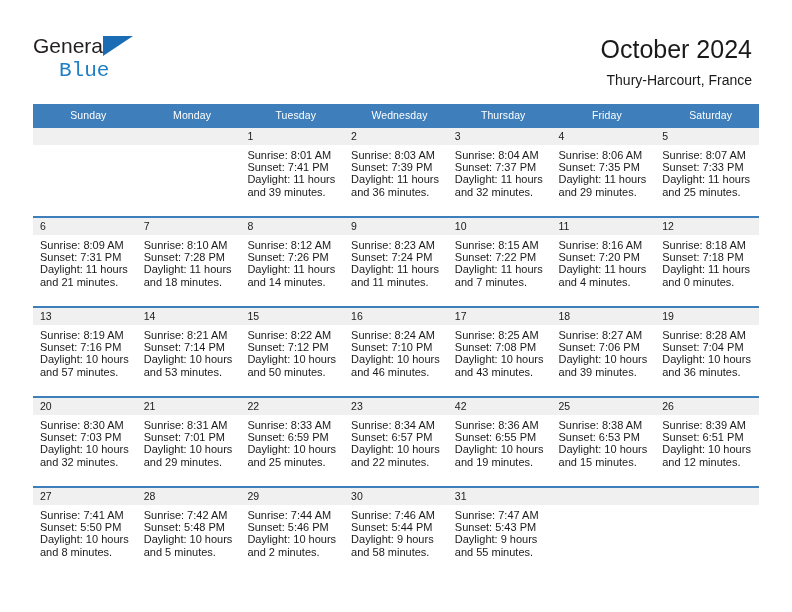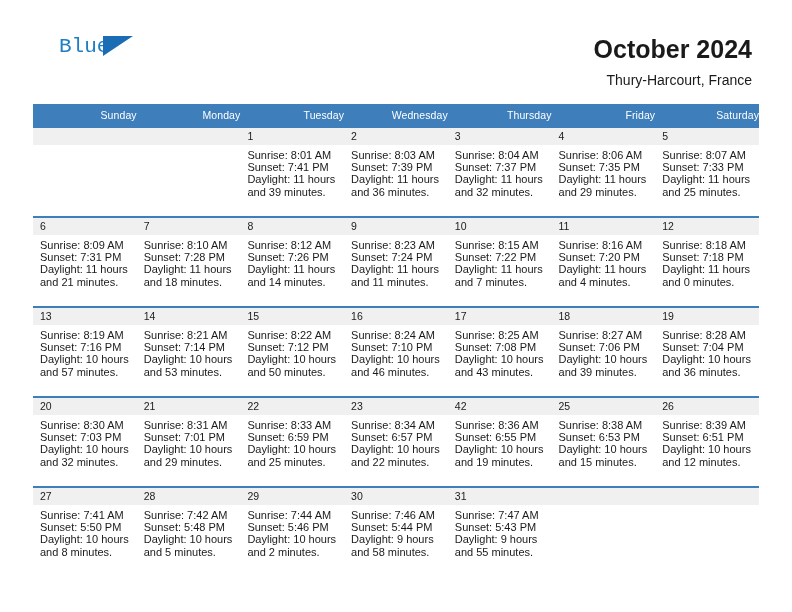--- a/index.html
+++ b/index.html
@@ -64,21 +64,21 @@
   .title-wrap {
     position: absolute;
     right: 40px;
     top: 34px;
     text-align: right;
   }
   .cal-title {
     font-size: 25px;
     line-height: 30px;
     color: #1a1a1a;
-    font-weight: bold;
+    font-weight: normal;
     margin: 0;
   }
   .cal-subtitle {
     font-size: 14px;
     line-height: 20px;
     color: #1a1a1a;
     margin: 6px 0 0 0;
   }
 
   
@@ -90,21 +90,21 @@
     border-collapse: collapse;
     table-layout: fixed;
   }
   .calendar col { width: 103.71px; }
 
   thead th {
     background: #3d7ebb;
     color: #ffffff;
     font-size: 10.5px;
     font-weight: normal;
-    text-align: right;
+    text-align: center;
     padding: 5px 0 5px 7px;
     height: 10px;
     vertical-align: middle;
     letter-spacing: 0.1px;
   }
 
   tbody tr { height: 88px; }
   tbody td {
     vertical-align: top;
     padding: 0;
@@ -137,20 +137,21 @@
   .details .wrap { white-space: normal; }
 </style>
 </head>
 <body>
 
 <div class="page">
 
   <div class="header">
 
     <div class="brand">
+      <span class="brand-top">General</span>
       <span class="brand-tri"></span>
       <span class="brand-bottom">Blue</span>
     </div>
 
     <div class="title-wrap">
       <h1 class="cal-title">October 2024</h1>
       <p class="cal-subtitle">Thury-Harcourt, France</p>
     </div>
 
   </div>

